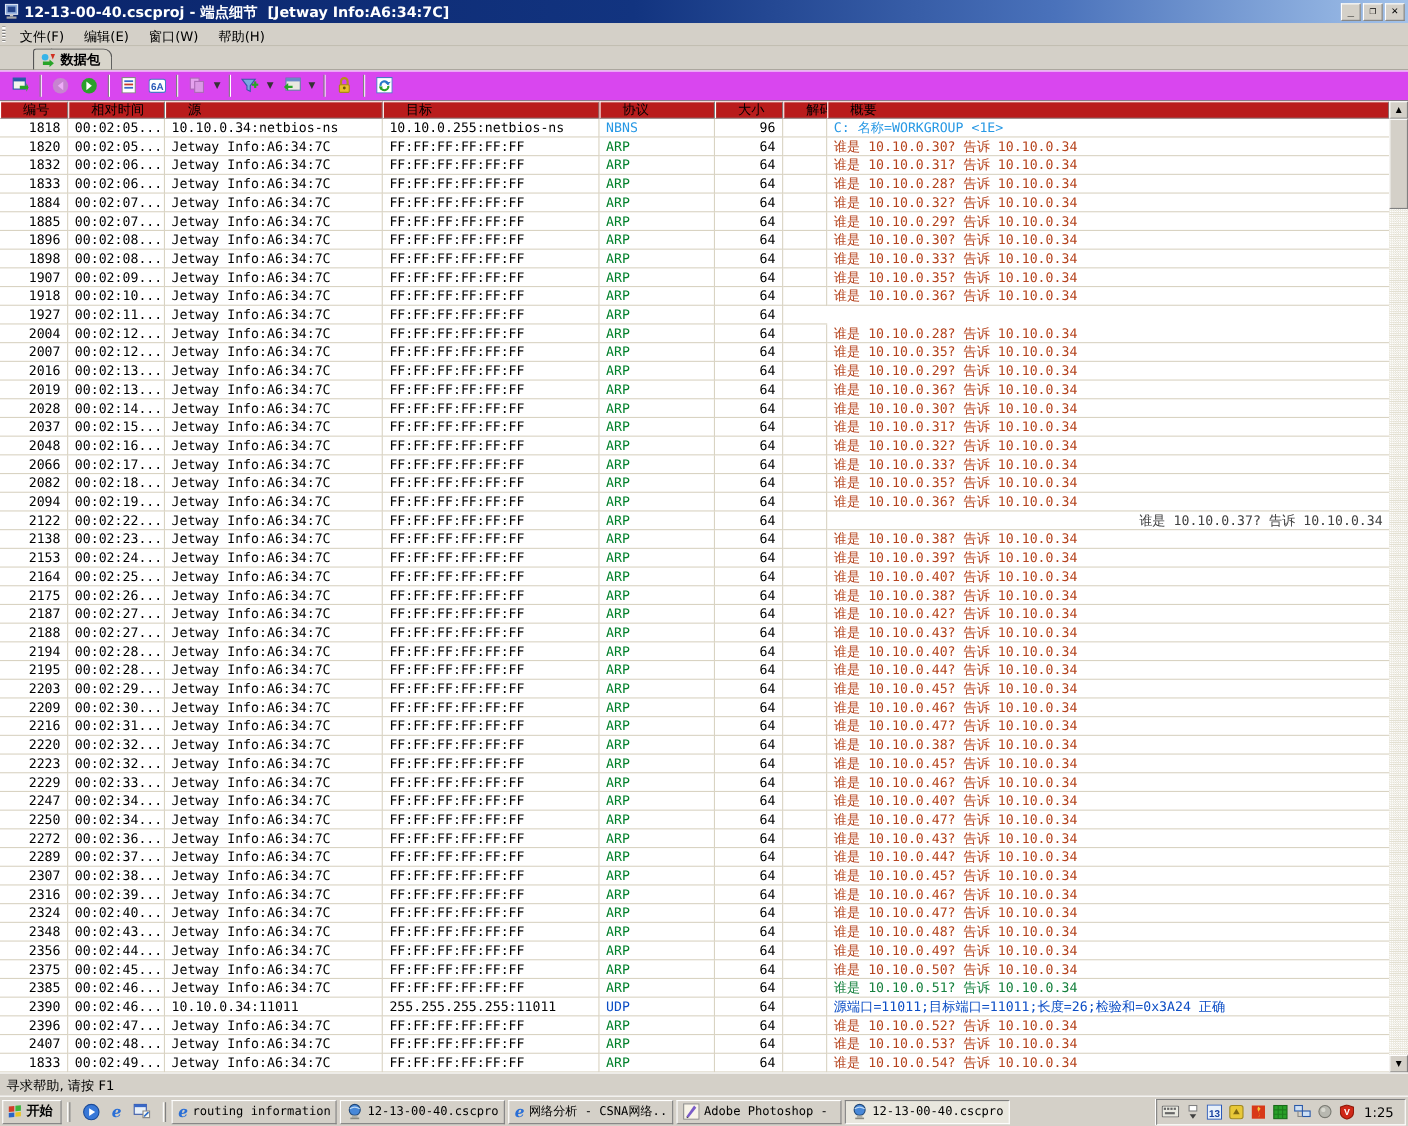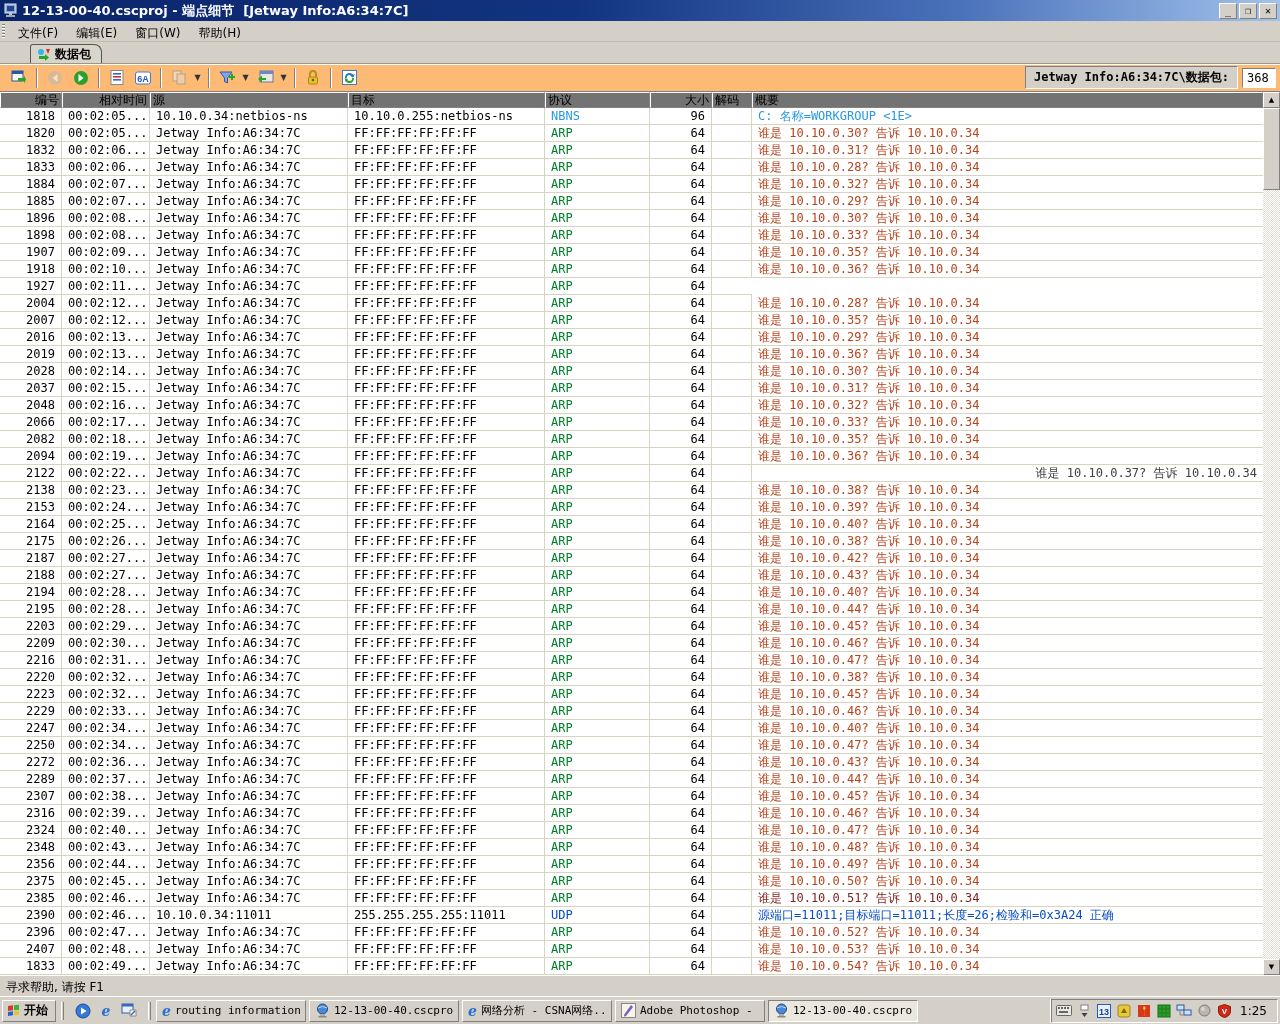--- a/index.html
+++ b/index.html
@@ -29,38 +29,38 @@
 
   
   .tabstrip { position:absolute; top:42px; left:0; width:1280px; height:22px; background:#d4d0c8; }
   .tab-diag { position:absolute; left:8px; bottom:0; width:24px; height:20px; border-right:1px solid #888;
     transform:skewX(-38deg); transform-origin:bottom left; }
   .tab { position:absolute; left:30px; bottom:0; height:20px; padding:0 10px 0 6px; background:#d8d5cb;
     border:1px solid #555; border-bottom:none; border-radius:3px 8px 0 0; display:flex; align-items:center; gap:4px; font-weight:bold; }
   .tabstrip .base { position:absolute; bottom:0; left:0; right:0; height:1px; background:#9a968c; }
 
   
-  .toolbar { position:absolute; top:64px; left:0; width:1280px; height:28px; background:#fdba74;
+  .toolbar { position:absolute; top:64px; left:0; width:1280px; height:28px; background:#d946ef;
     display:flex; align-items:center; padding-left:6px; border-bottom:1px solid #808080; box-shadow:inset 0 1px 0 #fff; }
   .tbtn { width:24px; height:24px; display:flex; align-items:center; justify-content:center; margin:0 1px; border:1px solid transparent; }
   .tbtn.disabled { filter:grayscale(1) opacity(.55); }
   .tsep { width:2px; height:20px; margin:0 4px; border-left:1px solid #808080; border-right:1px solid #fff; }
   .tdrop { width:11px; height:24px; display:flex; align-items:center; justify-content:center; color:#333; font-size:8px; margin-right:1px; }
   .toolbar-right { margin-left:auto; display:flex; align-items:center; gap:4px; margin-right:4px; }
   .counter-label { border:1px solid; border-color:#808080 #fff #fff #808080; background:#d4d0c8; padding:2px 8px;
     font-family:"DejaVu Sans Mono",monospace; font-weight:bold; font-size:12px; }
   .counter-value { border:1px solid; border-color:#808080 #fff #fff #808080; background:#fff; width:34px; padding:2px 4px;
     font-family:"DejaVu Sans Mono",monospace; font-size:12px; text-align:left; }
 
   
   .gridwrap { position:absolute; top:92px; left:0; width:1280px; height:883px; background:#fff; }
   .cols { display:grid; grid-template-columns:62px 88px 198px 197px 105px 62px 40px 1fr; }
   .thead { position:absolute; top:0; left:0; width:1263px; height:16px; }
-  .th { background:#737373; border-top:1px solid #fff; border-left:1px solid #fff; border-right:1px solid #808080;
-    border-bottom:1px solid #808080; height:16px; line-height:14px; padding:0 2px; font-size:12px; overflow:hidden; white-space:nowrap; }
+  .th { background:#b91c1c; border-top:1px solid #fff; border-left:1px solid #fff; border-right:1px solid #808080;
+    border-bottom:1px solid #808080; height:16px; line-height:14px; padding:0 20px; font-size:12px; overflow:hidden; white-space:nowrap; }
   .th.r { text-align:right; }
   .tbody { position:absolute; top:16px; left:0; width:1263px; height:867px; background:#fff; }
   .trow { height:17px; }
   .td { border-bottom:1px solid #d9d3c2; border-right:1px solid #d9d3c2; height:17px; line-height:16px; padding:0 6px;
     font-family:"DejaVu Sans Mono","Liberation Mono",monospace; font-size:12px; white-space:nowrap; overflow:hidden; color:#000; }
   .td.r { text-align:right; }
   .td:last-child { border-right:none; }
 
   
   .vscroll { position:absolute; top:0; right:0; width:17px; height:883px; background:#efede2;
@@ -234,24 +234,20 @@
             <svg width="15" height="15" viewBox="0 0 15 15">
               <rect x="0.5" y="0.5" width="14" height="14" fill="#fff" stroke="#4878c8"></rect>
               <path d="M4 8 A3.5 3.5 0 0 1 11 7" fill="none" stroke="#2878c8" stroke-width="2"></path>
               <path d="M11 3.5 L11 7.5 L7.5 7.5 Z" fill="#2878c8" transform="rotate(40 11 7)"></path>
               <path d="M11 8 A3.5 3.5 0 0 1 4 9" fill="none" stroke="#28a428" stroke-width="2"></path>
               <path d="M4 8 L4 12 L7 10 Z" fill="#28a428" transform="rotate(-140 4.5 10)"></path>
             </svg>
           </span>
         </span>
       </span>
-    <span class="toolbar-right">
-      <span class="counter-label">Jetway Info:A6:34:7C\数据包:</span>
-      <span class="counter-value">368</span>
-    </span>
   </div>
 
   <div class="gridwrap">
     <div class="thead cols" id="table-head">
         <div class="th r">编号</div>
         <div class="th r">相对时间</div>
         <div class="th">源</div>
         <div class="th">目标</div>
         <div class="th">协议</div>
         <div class="th r">大小</div>
@@ -719,21 +715,21 @@
           <div class="td" style="color: rgb(181, 67, 29);">谁是 10.10.0.50? 告诉 10.10.0.34</div>
         </div>
         <div class="trow cols">
           <div class="td r">2385</div>
           <div class="td">00:02:46...</div>
           <div class="td">Jetway Info:A6:34:7C</div>
           <div class="td">FF:FF:FF:FF:FF:FF</div>
           <div class="td" style="color: rgb(0, 128, 43);">ARP</div>
           <div class="td r">64</div>
           <div class="td"></div>
-          <div class="td" style="color: #7f1d1d;">谁是 10.10.0.51? 告诉 10.10.0.34</div>
+          <div class="td" style="color: #15803d;">谁是 10.10.0.51? 告诉 10.10.0.34</div>
         </div>
         <div class="trow cols">
           <div class="td r">2390</div>
           <div class="td">00:02:46...</div>
           <div class="td">10.10.0.34:11011</div>
           <div class="td">255.255.255.255:11011</div>
           <div class="td" style="color: rgb(10, 76, 196);">UDP</div>
           <div class="td r">64</div>
           <div class="td"></div>
           <div class="td" style="color: rgb(10, 76, 196);">源端口=11011;目标端口=11011;长度=26;检验和=0x3A24 正确</div>

